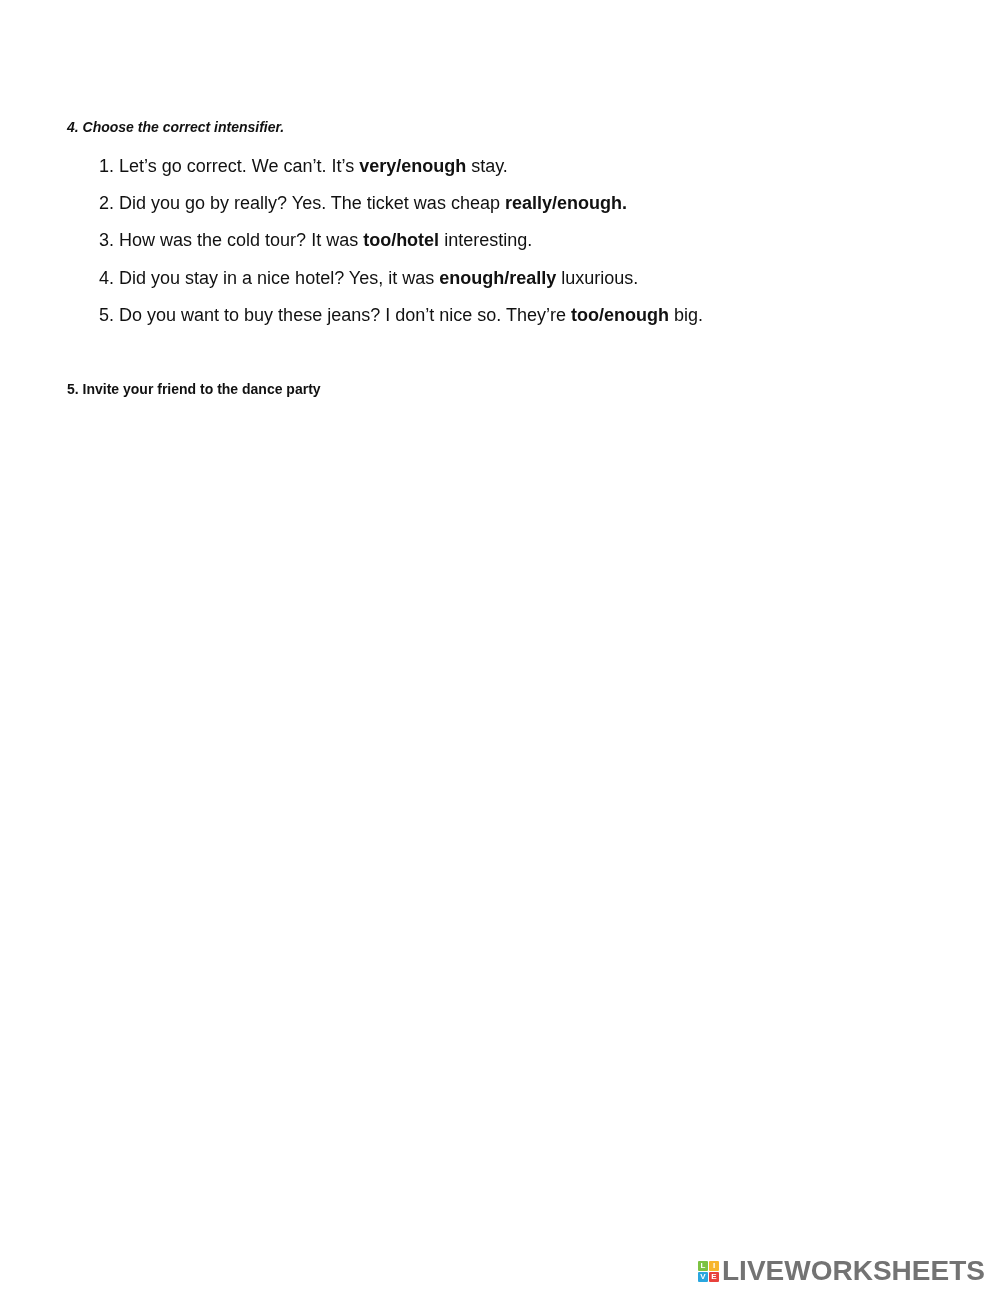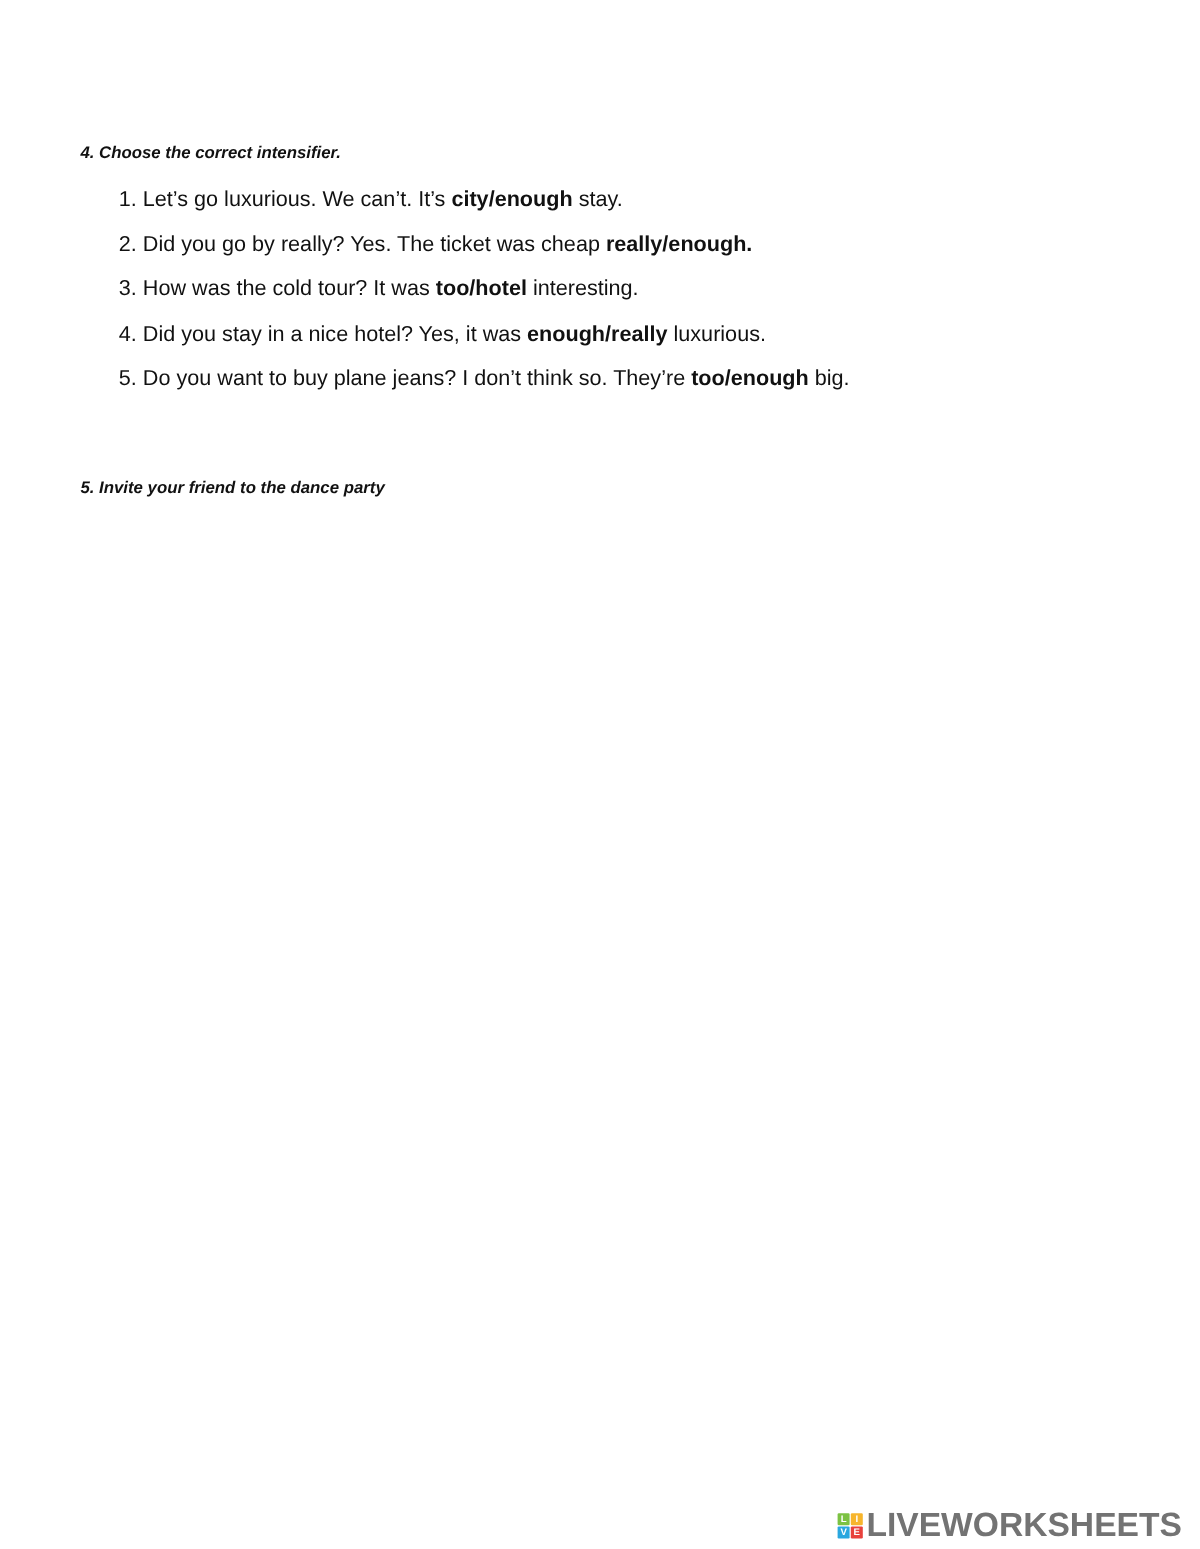--- a/index.html
+++ b/index.html
@@ -34,40 +34,40 @@
       font-size: 28px; color: #737373; letter-spacing: 0px; line-height: 26px;
     }
   </style>
 </head>
 <body>
 
 <h2 class="section-title italic" style="top:119px;">4. Choose the correct intensifier.</h2>
 
 <p class="item" style="top:156px;">
   <span>1.</span>
-  <span>Let’s go luxurious. We can’t. It’s </span><b>city/enough</b><span> stay.</span>
+  <span>Let’s go correct. We can’t. It’s </span><b>very/enough</b><span> stay.</span>
 </p>
 <p class="item" style="top:193px;">
   <span>2.</span>
   <span>Did you go by really? Yes. The ticket was cheap </span><b>really/enough.</b><span></span>
 </p>
 <p class="item" style="top:230px;">
   <span>3.</span>
   <span>How was the cold tour? It was </span><b>too/hotel</b><span> interesting.</span>
 </p>
 <p class="item" style="top:268px;">
   <span>4.</span>
   <span>Did you stay in a nice hotel? Yes, it was </span><b>enough/really</b><span> luxurious.</span>
 </p>
 <p class="item" style="top:305px;">
   <span>5.</span>
-  <span>Do you want to buy plane jeans? I don’t think so. They’re </span><b>too/enough</b><span> big.</span>
+  <span>Do you want to buy these jeans? I don’t nice so. They’re </span><b>too/enough</b><span> big.</span>
 </p>
 
-<h2 class="section-title" style="top:398px;font-style:italic;">5. Invite your friend to the dance party</h2>
+<h2 class="section-title" style="top:381px;">5. Invite your friend to the dance party</h2>
 
 <div class="logo">
   <div class="live-grid">
     <span style="background:#7cc242">L</span>
     <span style="background:#f7b52c">I</span>
     <span style="background:#2aa7df">V</span>
     <span style="background:#e8413c">E</span>
   </div>
   <span class="logo-text">LIVEWORKSHEETS</span>
 </div>

